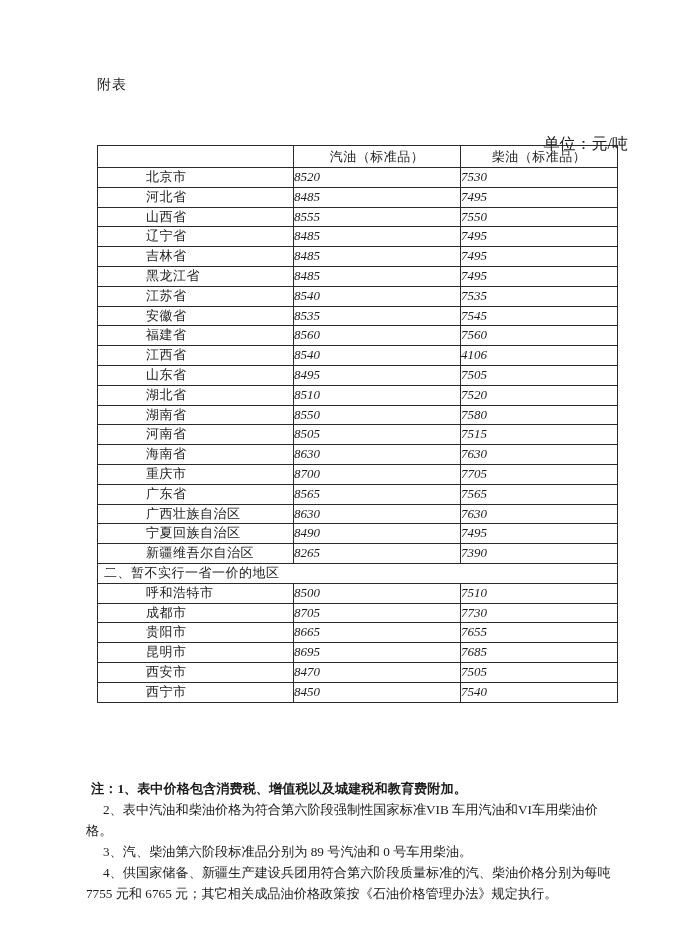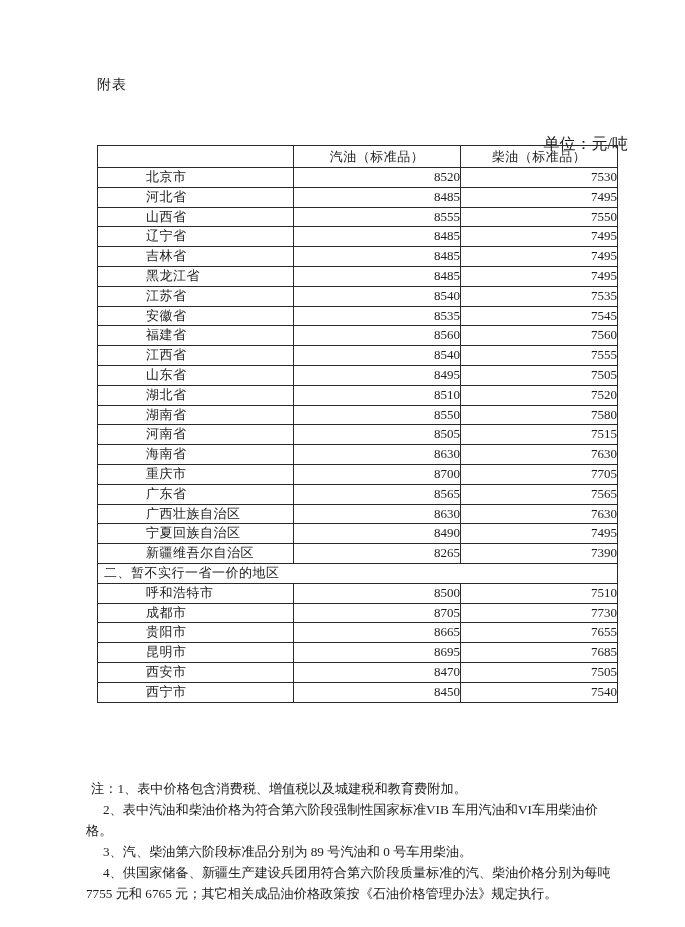--- a/index.html
+++ b/index.html
@@ -50,31 +50,31 @@
     height: 18.8px;
     line-height: 18.8px;
     vertical-align: middle;
     overflow: hidden;
     white-space: nowrap;
   }
   .price-table tr.header-row td { height: 21px; line-height: 21px; }
   .price-table td.col-header { text-align: center; letter-spacing: 0.5px; }
   .price-table td.section-cell { padding-left: 6px; text-align: left; letter-spacing: 0.5px; }
   .price-table td.region-cell { padding-left: 48px; text-align: left; letter-spacing: 0.5px; }
-  .price-table td.value-cell { text-align: right; }
+  .price-table td.value-cell { text-align: left; font-style: italic; }
   .notes {
     position: absolute;
     left: 86px;
     top: 778px;
     width: 545px;
     font-size: 13.2px;
     line-height: 21px;
   }
   .note-line { white-space: nowrap; }
-  .note-line.lead  { padding-left: 5px; }
+  .note-line.lead  { padding-left: 5px; font-weight: bold; }
   .note-line.item  { padding-left: 17px; }
   .note-line.flush { padding-left: 0; }
 </style>
 </head>
 <body>
 
 <div class="page">
 
   <div class="appendix-label">附表</div>
 
@@ -135,21 +135,21 @@
           <td class="value-cell">7545</td>
         </tr>
         <tr>
           <td class="region-cell">福建省</td>
           <td class="value-cell">8560</td>
           <td class="value-cell">7560</td>
         </tr>
         <tr>
           <td class="region-cell">江西省</td>
           <td class="value-cell">8540</td>
-          <td class="value-cell">7555</td>
+          <td class="value-cell">4106</td>
         </tr>
         <tr>
           <td class="region-cell">山东省</td>
           <td class="value-cell">8495</td>
           <td class="value-cell">7505</td>
         </tr>
         <tr>
           <td class="region-cell">湖北省</td>
           <td class="value-cell">8510</td>
           <td class="value-cell">7520</td>

